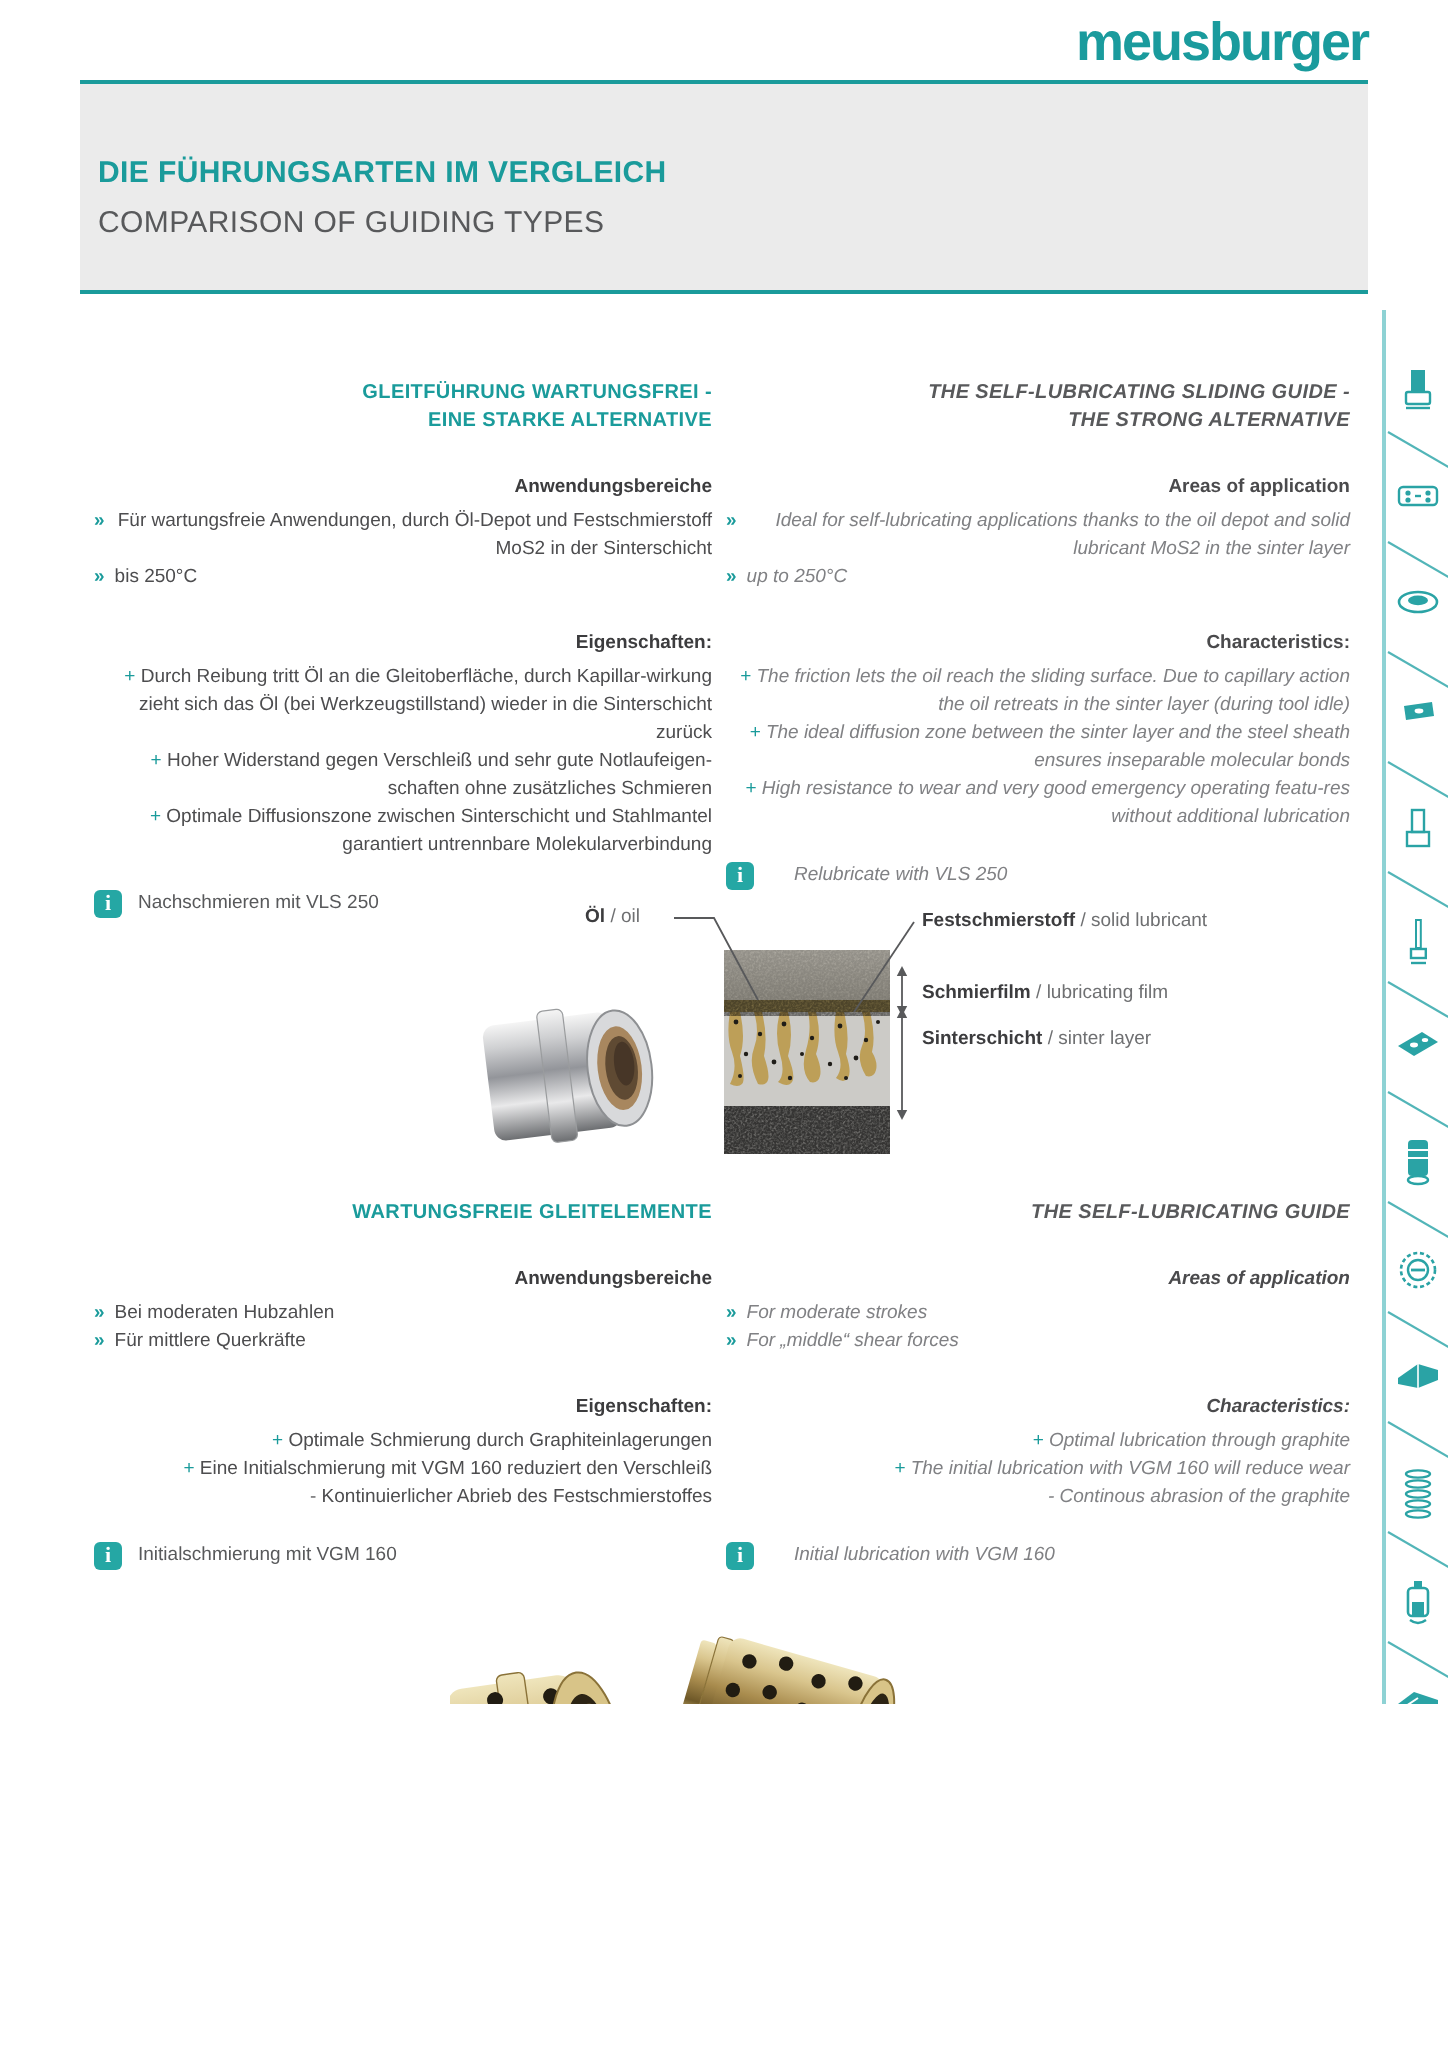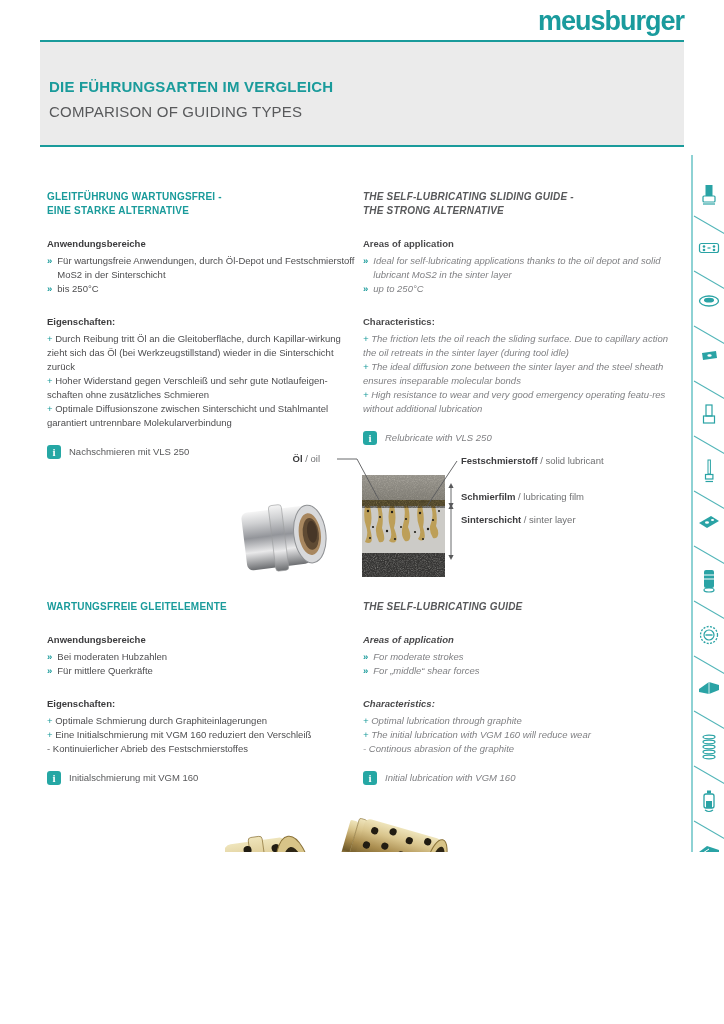--- a/index.html
+++ b/index.html
@@ -8,21 +8,21 @@
 
   
   .logo{position:absolute;top:6px;right:40px;font-size:27px;font-weight:bold;
         color:#1a9b9d;letter-spacing:-1px;}
   .header-band{position:absolute;left:40px;top:40px;width:644px;height:103px;
         background:#ebebeb;border-top:2px solid #1a9b9b;border-bottom:2px solid #1a9b9b;}
   .header-band h1{margin:36px 0 0 9px;font-size:15px;color:#1a9b9b;font-weight:bold;letter-spacing:.2px;}
   .header-band h2{margin:8px 0 0 9px;font-size:15px;color:#58595b;font-weight:normal;letter-spacing:.2px;}
 
   
-  .col{position:absolute;font-size:9.5px;line-height:14px;}
+  .col{position:absolute;font-size:9.5px;line-height:14px;text-align:right;}
   .col.de1{left:47px;top:190px;width:309px;}
   .col.en1{left:363px;top:190px;width:312px;}
   .col.de2{left:47px;top:600px;width:309px;}
   .col.en2{left:363px;top:600px;width:312px;}
   .sec-head{margin:0;font-size:10px;line-height:14px;font-weight:bold;color:#1a9b9b;
         white-space:pre-line;letter-spacing:.2px;}
   .en .sec-head{color:#58595b;font-style:italic;}
   .grp-label{margin:19px 0 3px;font-weight:bold;color:#3c3c3e;}
   .en .grp-label{font-style:italic;color:#4a4a4c;}
   .en1 .up{font-style:normal;}       
@@ -32,21 +32,21 @@
   .char p{margin:0;}
   .en .char p{font-style:italic;color:#808184;}
   .sign{color:#1a9b9b;}
   .sign.neg{color:#808184;}
   .de .sign.neg{color:#6a6a6c;}
   .info{margin-top:15px;display:flex;align-items:center;gap:8px;}
   .info-badge{width:14px;height:14px;background:#25a7a4;border-radius:3px;color:#fff;
         font-family:"Liberation Serif",serif;font-weight:bold;font-size:11px;
         display:flex;align-items:center;justify-content:center;flex:0 0 auto;}
   .info-text{color:#58595b;}
-  .en .info-text{font-style:italic;color:#808184;}
+  .en .info-text{font-style:italic;color:#808184;margin-left:12px;}
 
   
   .figure{position:absolute;left:233px;top:448px;width:460px;height:152px;font-size:9.5px;}
   .fig-label{position:absolute;line-height:12px;}
   .fig-label b{color:#3c3c3e;}
   .fig-label .lt{color:#6f7072;}
   .oil-label{left:15px;top:5px;width:72px;text-align:right;}
   .lbl-solid{left:228px;top:7px;}
   .lbl-film{left:228px;top:43px;}
   .lbl-sinter{left:228px;top:66px;}

